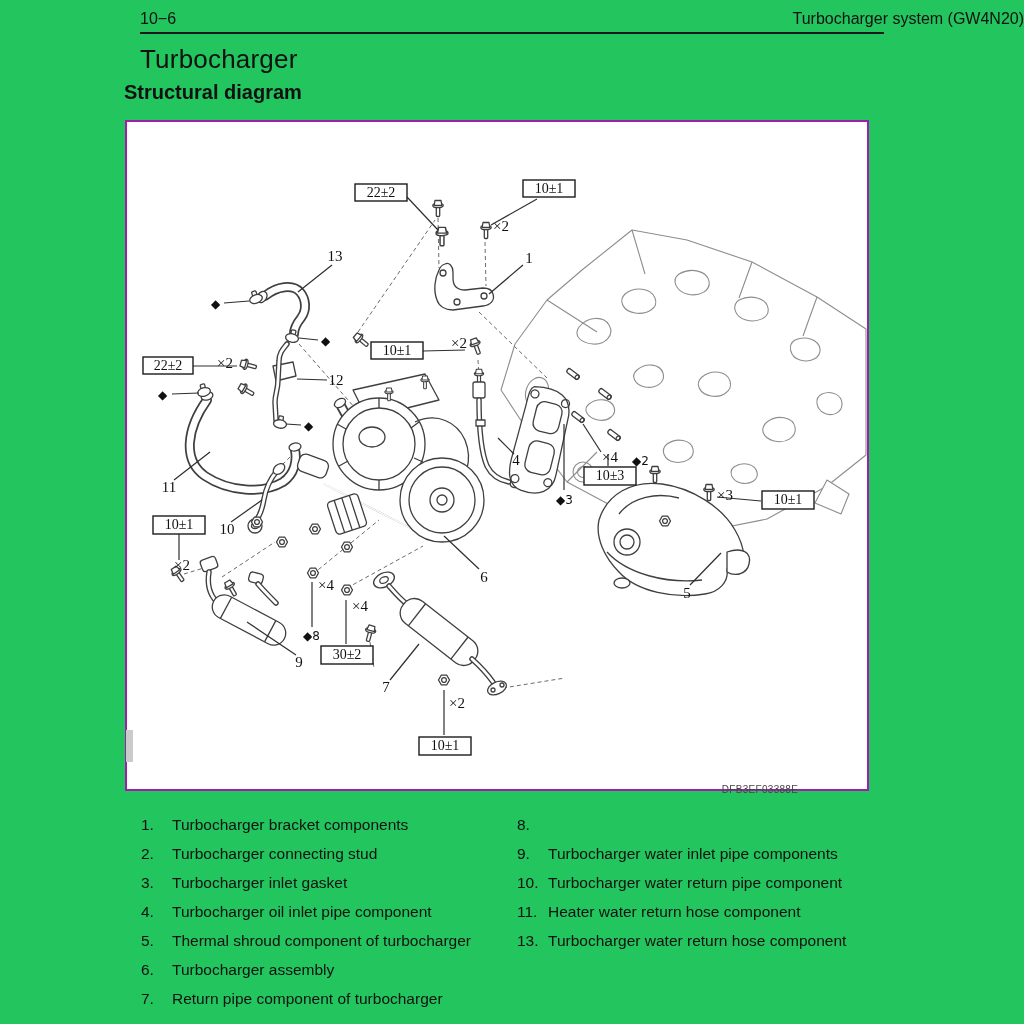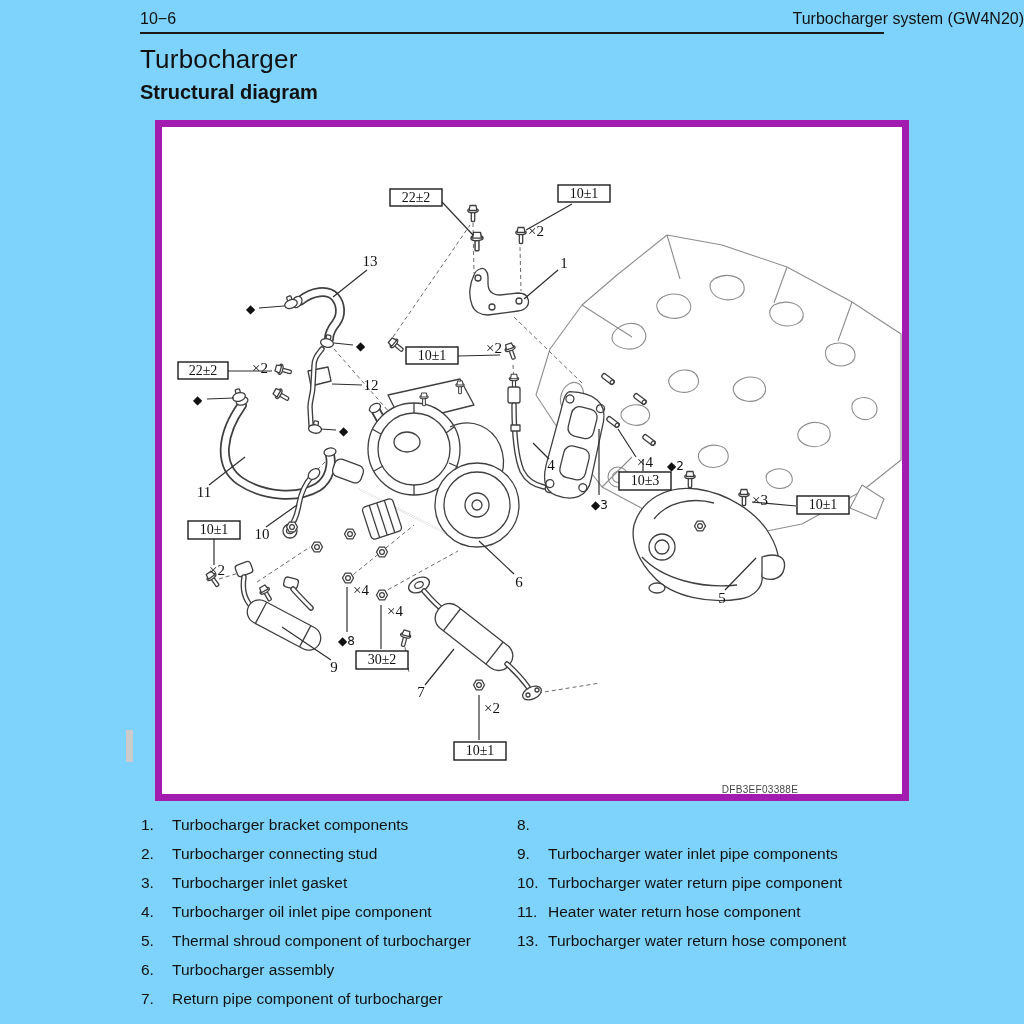--- a/index.html
+++ b/index.html
@@ -1,23 +1,23 @@
 <!DOCTYPE html>
 <html><head>
 <meta charset="utf-8">
 <style>
   html,body{margin:0;padding:0;background:#fff;}
-  .page{position:relative;width:1024px;height:1024px;background:#7dd3fc;
+  .page{position:relative;width:1024px;height:1024px;background:#22c55e;
         font-family:"Liberation Sans",sans-serif;color:#111;overflow:hidden;}
   .hdr-pageno{position:absolute;left:140px;top:10px;font-size:16px;}
   .hdr-title{position:absolute;left:0;top:10px;width:1024px;text-align:right;font-size:16px;}
   .hdr-rule{position:absolute;left:140px;top:32px;width:744px;height:2px;background:#1a1a1a;}
   .h1{position:absolute;left:140px;top:44px;font-size:26px;font-weight:normal;letter-spacing:0.2px;}
-  .h2{position:absolute;left:140px;top:81px;font-size:20px;font-weight:bold;}
-  .figbox{position:absolute;left:155px;top:120px;width:740px;height:667px;border:7px solid #a21caf;background:#fff;}
+  .h2{position:absolute;left:124px;top:81px;font-size:20px;font-weight:bold;}
+  .figbox{position:absolute;left:125px;top:120px;width:740px;height:667px;border:2px solid #a21caf;background:#fff;}
   .figcode{position:absolute;left:640px;top:784px;width:240px;text-align:center;font-size:10px;color:#444;letter-spacing:0.3px;}
   .margin-bar{position:absolute;left:126px;top:730px;width:7px;height:32px;background:#cbcbcb;}
   .plist{position:absolute;left:141px;top:816px;width:746px;font-size:15.5px;}
   .pcol{position:absolute;top:0;}
   .pcol.left{left:0;width:370px;}
   .pcol.right{left:376px;width:370px;}
   .prow{display:flex;height:29px;align-items:flex-start;}
   .pnum{width:31px;flex:0 0 31px;}
   .plbl{flex:1;}
   svg text{user-select:none;}

